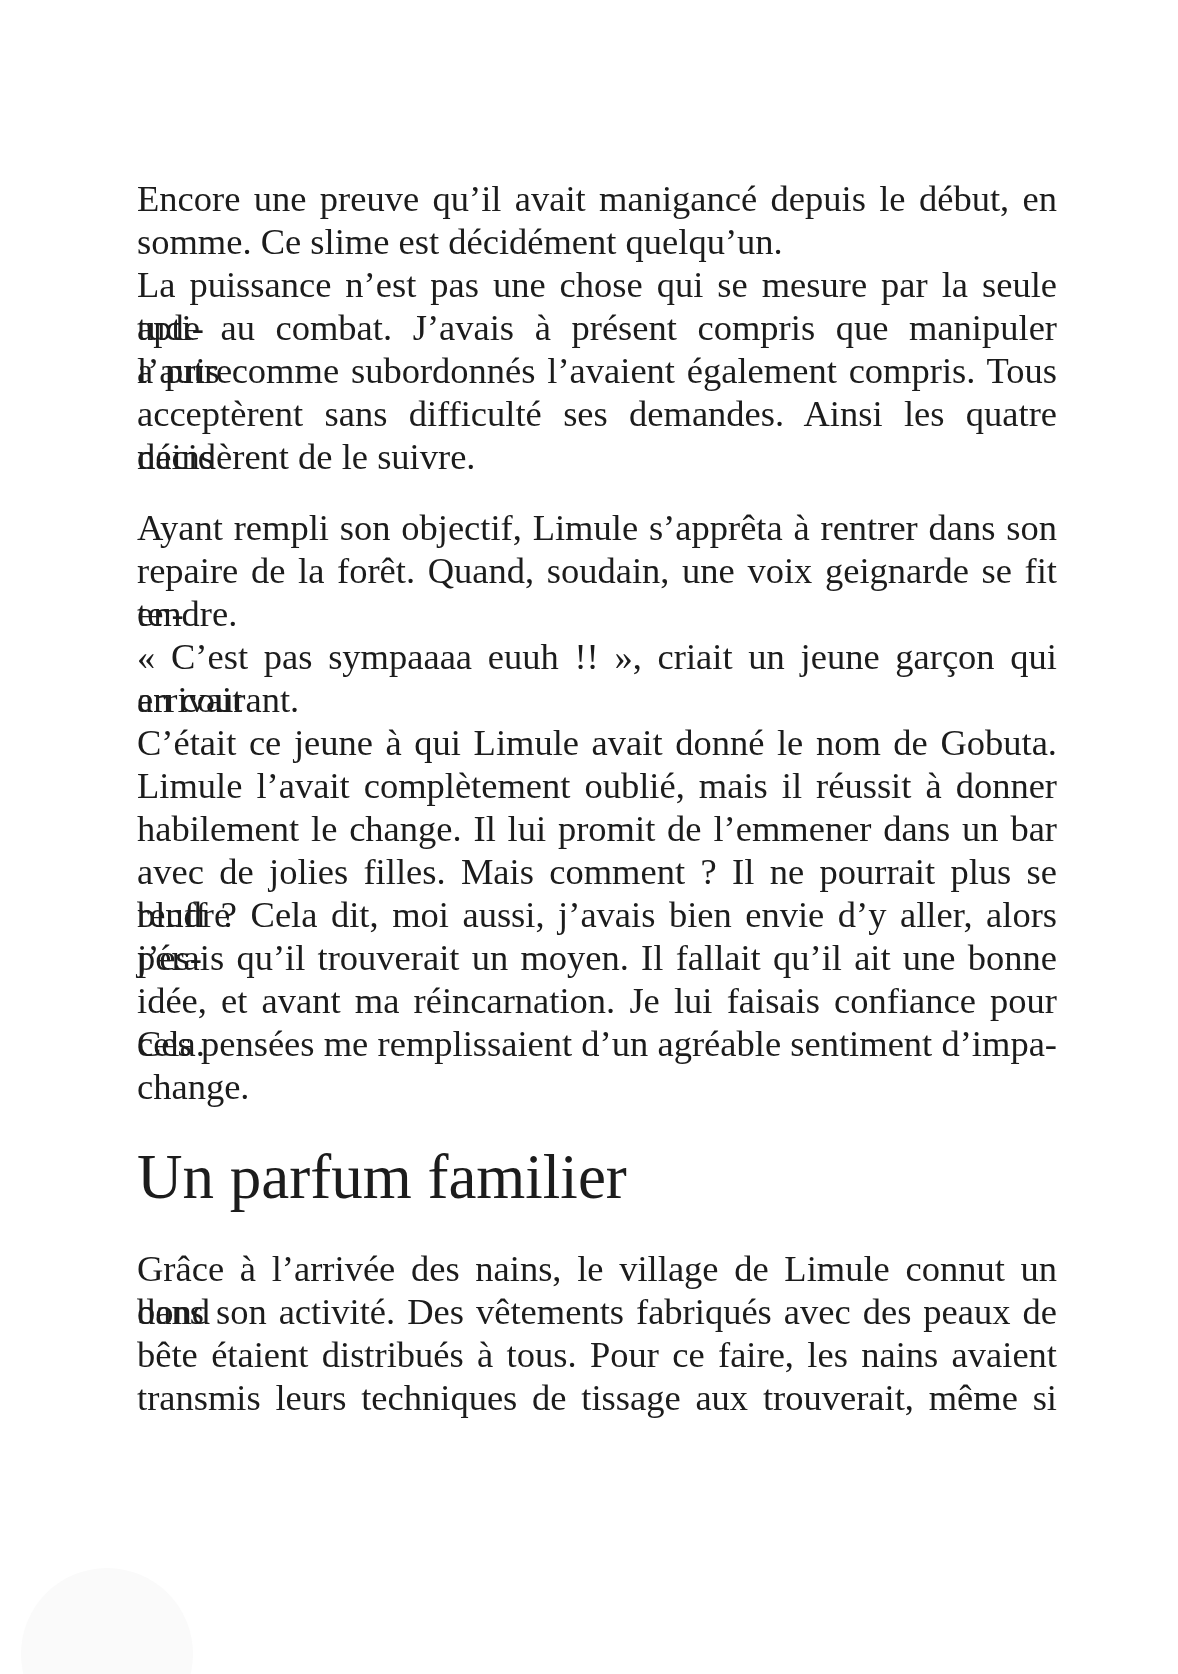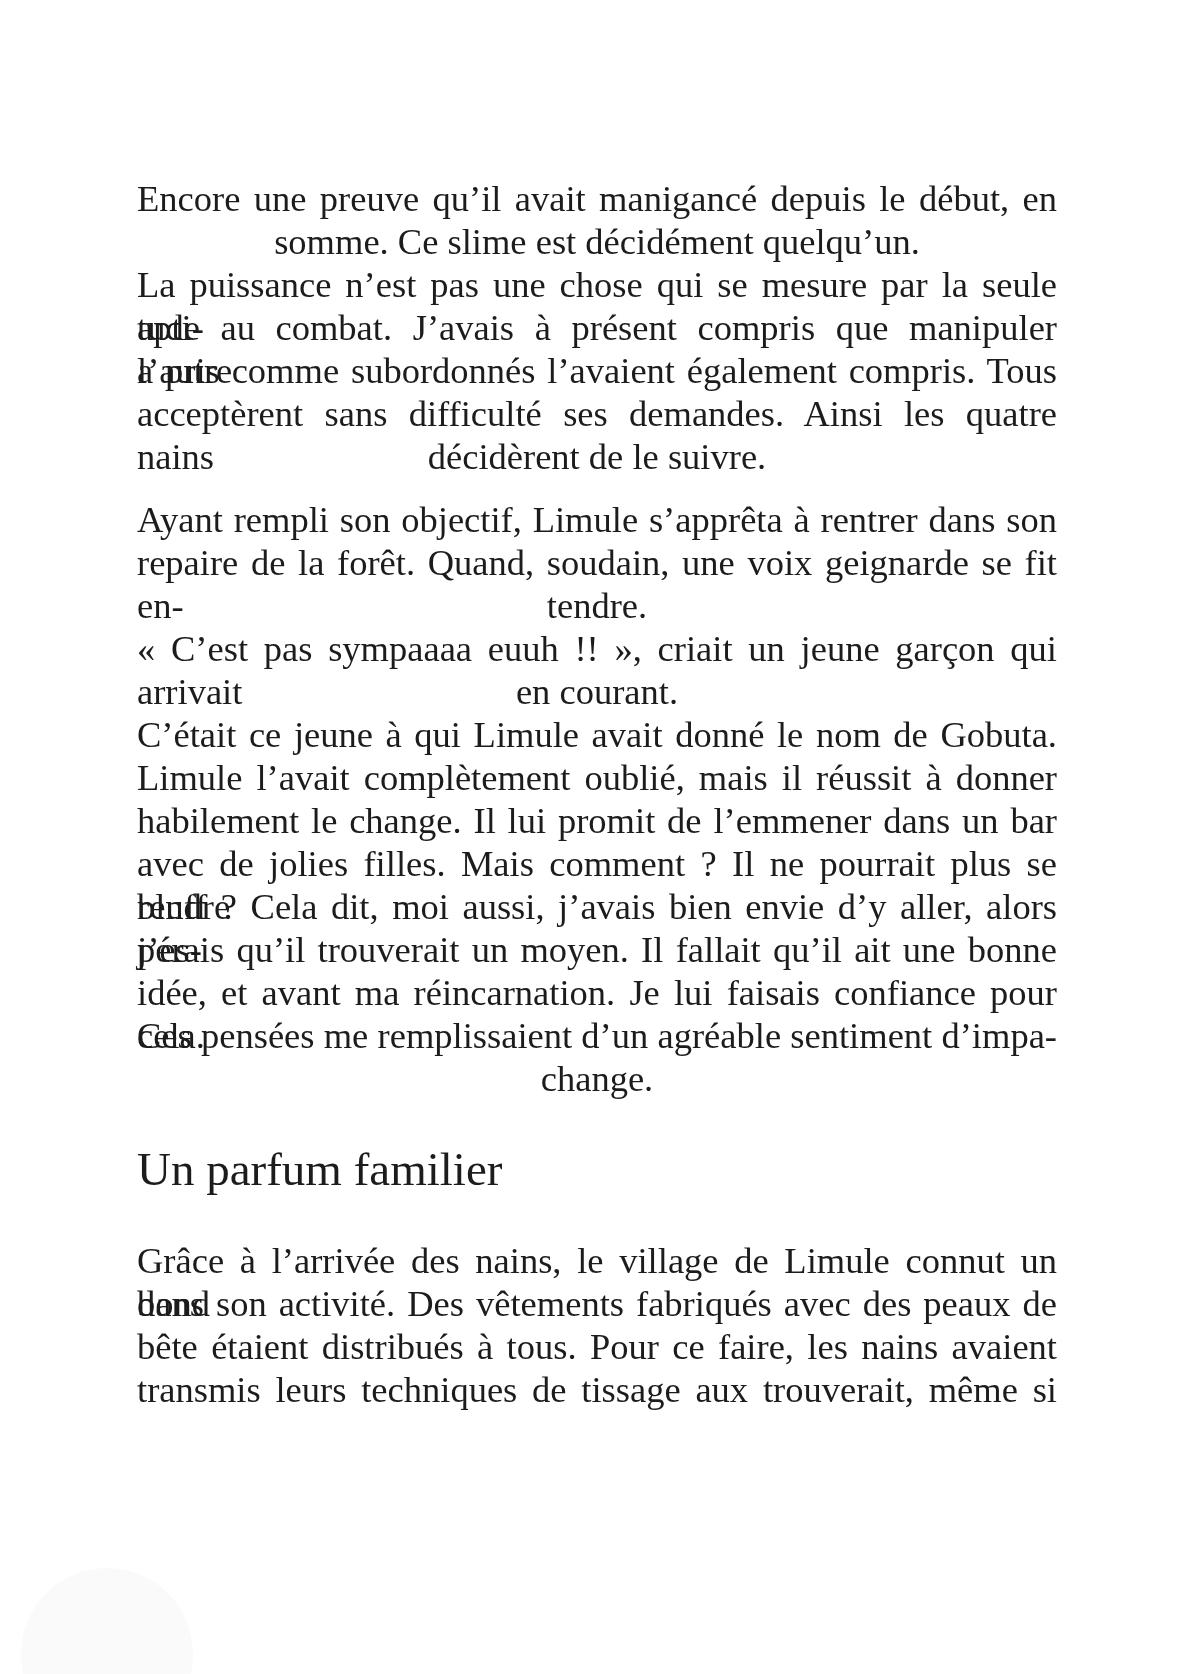--- a/index.html
+++ b/index.html
@@ -16,25 +16,25 @@
   }
   .text-column {
     position: absolute;
     left: 137px; top: 177px;
     width: 920px;
     font-size: 36.5px;
     line-height: 43px;
     color: #1c1c1c;
   }
   .para { margin: 0; }
-  .para.space-before { margin-top: 20px; }
-  .line { height: 43px; text-align: center; }
+  .para.space-before { margin-top: 28px; }
+  .line { height: 43px; }
   .line.j { text-align: justify; text-align-last: justify; }
   .heading {
-    font-size: 47px;
+    font-size: 63px;
     line-height: 55px;
     margin: 42px 0 42px 0;
     color: #1c1c1c;
   }
   .corner-blob {
     position: absolute;
     left: 21px; top: 1568px;
     width: 172px; height: 172px;
     border-radius: 50%;
   }

